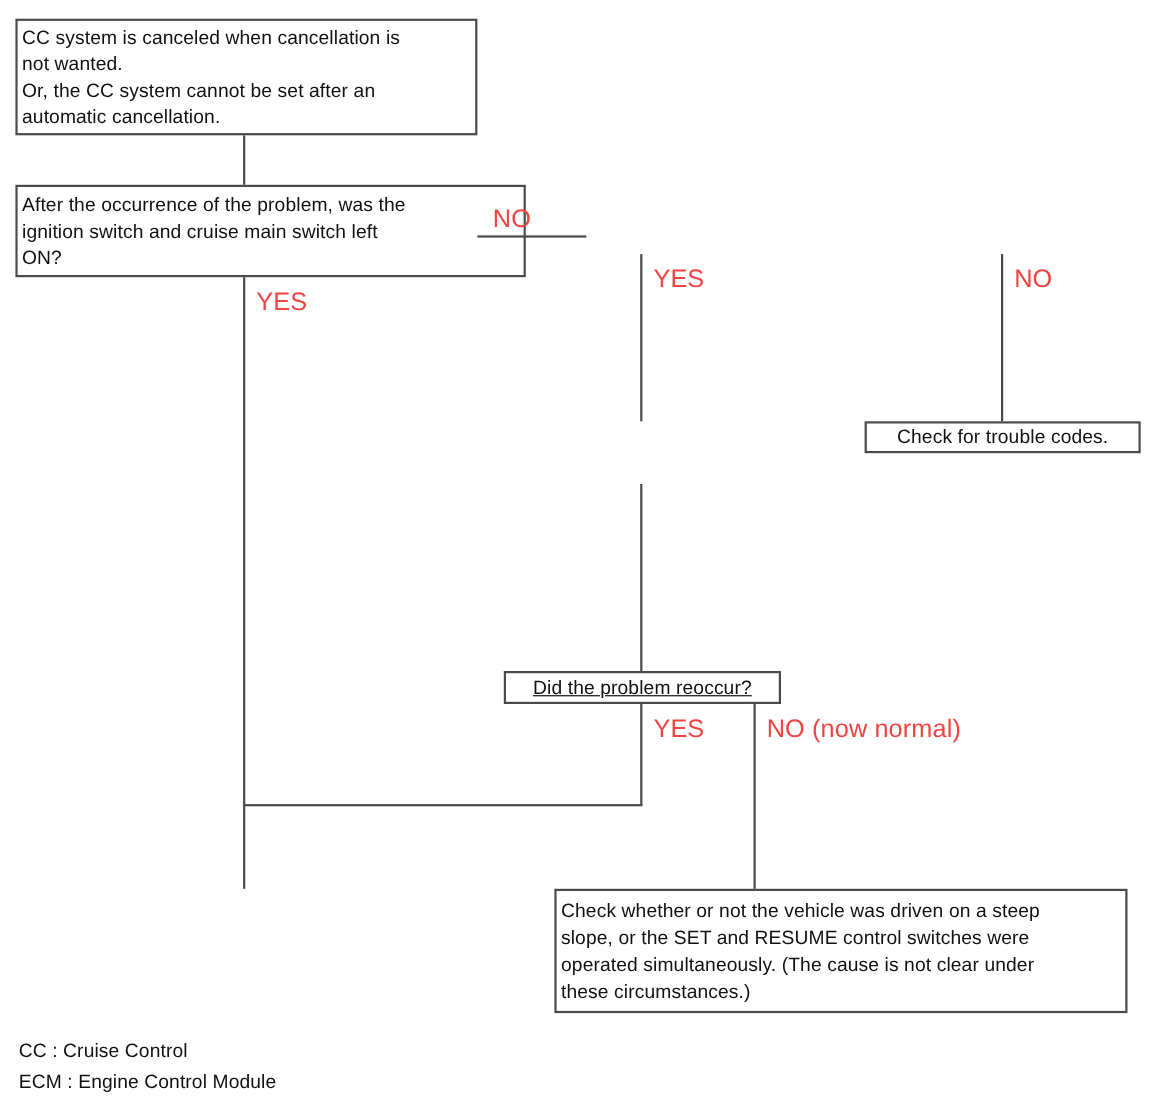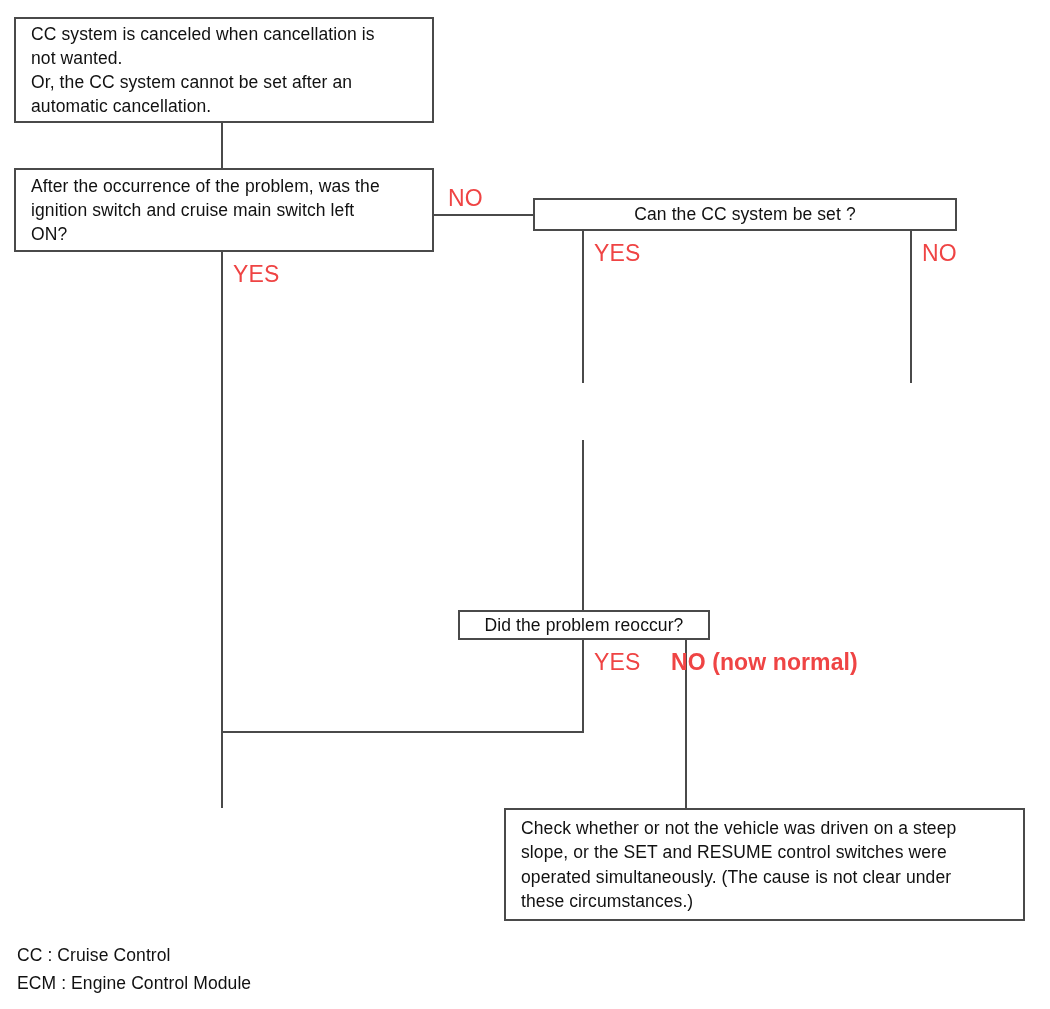--- a/index.html
+++ b/index.html
@@ -18,21 +18,21 @@
     background: #ffffff;
     overflow: hidden;
   }
   .node {
     position: absolute;
     box-sizing: border-box;
     border: 2px solid #4a4a4a;
     background: #ffffff;
     display: flex;
     align-items: center;
-    padding: 4px 15px;
+    padding: 4px 4px;
   }
   .node .node-text {
     font-size: 17.5px;
     line-height: 1.38;
     color: #111111;
     white-space: pre-line;
     letter-spacing: 0.1px;
   }
   .node.center .node-text {
     width: 100%;
@@ -66,33 +66,33 @@
 
 <div id="flowchart">
 
   <div class="node" style="left:14px; top:17px; width:420px; height:106px;">
     <span class="node-text">CC system is canceled when cancellation is
 not wanted.
 Or, the CC system cannot be set after an
 automatic cancellation.</span>
   </div>
 
-  <div class="node" style="left:14px; top:168px; width:420px; height:84px;">
+  <div class="node" style="left:14px; top:168px; width:464px; height:84px;">
     <span class="node-text">After the occurrence of the problem, was the
 ignition switch and cruise main switch left
 ON?</span>
   </div>
 
-  <div class="node center" style="left:533px; top:198px; width:424px; height:33px;">
-    <span class="node-text">Can the CC system be set ?</span>
+
+
+  <div class="node center" style="left:786px; top:383px; width:251px; height:29px;">
+    <span class="node-text">Check for trouble codes.</span>
   </div>
 
-
-
-  <div class="node center" style="left:458px; top:610px; width:252px; height:30px;">
+  <div class="node center" style="left:458px; top:610px; width:252px; height:30px;text-decoration:underline;">
     <span class="node-text">Did the problem reoccur?</span>
   </div>
 
 
   <div class="node" style="left:504px; top:808px; width:521px; height:113px;">
     <span class="node-text">Check whether or not the vehicle was driven on a steep
 slope, or the SET and RESUME control switches were
 operated simultaneously. (The cause is not clear under
 these circumstances.)</span>
   </div>
@@ -117,18 +117,18 @@
   <div class="edge-label" style="left:448px; top:187px;">NO</div>
 
   <div class="edge-label" style="left:233px; top:263px;">YES</div>
 
   <div class="edge-label" style="left:594px; top:242px;">YES</div>
 
   <div class="edge-label" style="left:922px; top:242px;">NO</div>
 
   <div class="edge-label" style="left:594px; top:651px;">YES</div>
 
-  <div class="edge-label" style="left:671px; top:651px;font-weight:bold;">NO (now normal)</div>
+  <div class="edge-label" style="left:697px; top:651px;">NO (now normal)</div>
 
   <div class="legend" style="left:17px; top:943px;">CC : Cruise Control</div>
   <div class="legend" style="left:17px; top:971px;">ECM : Engine Control Module</div>
 
 </div>
 
 </body></html>

